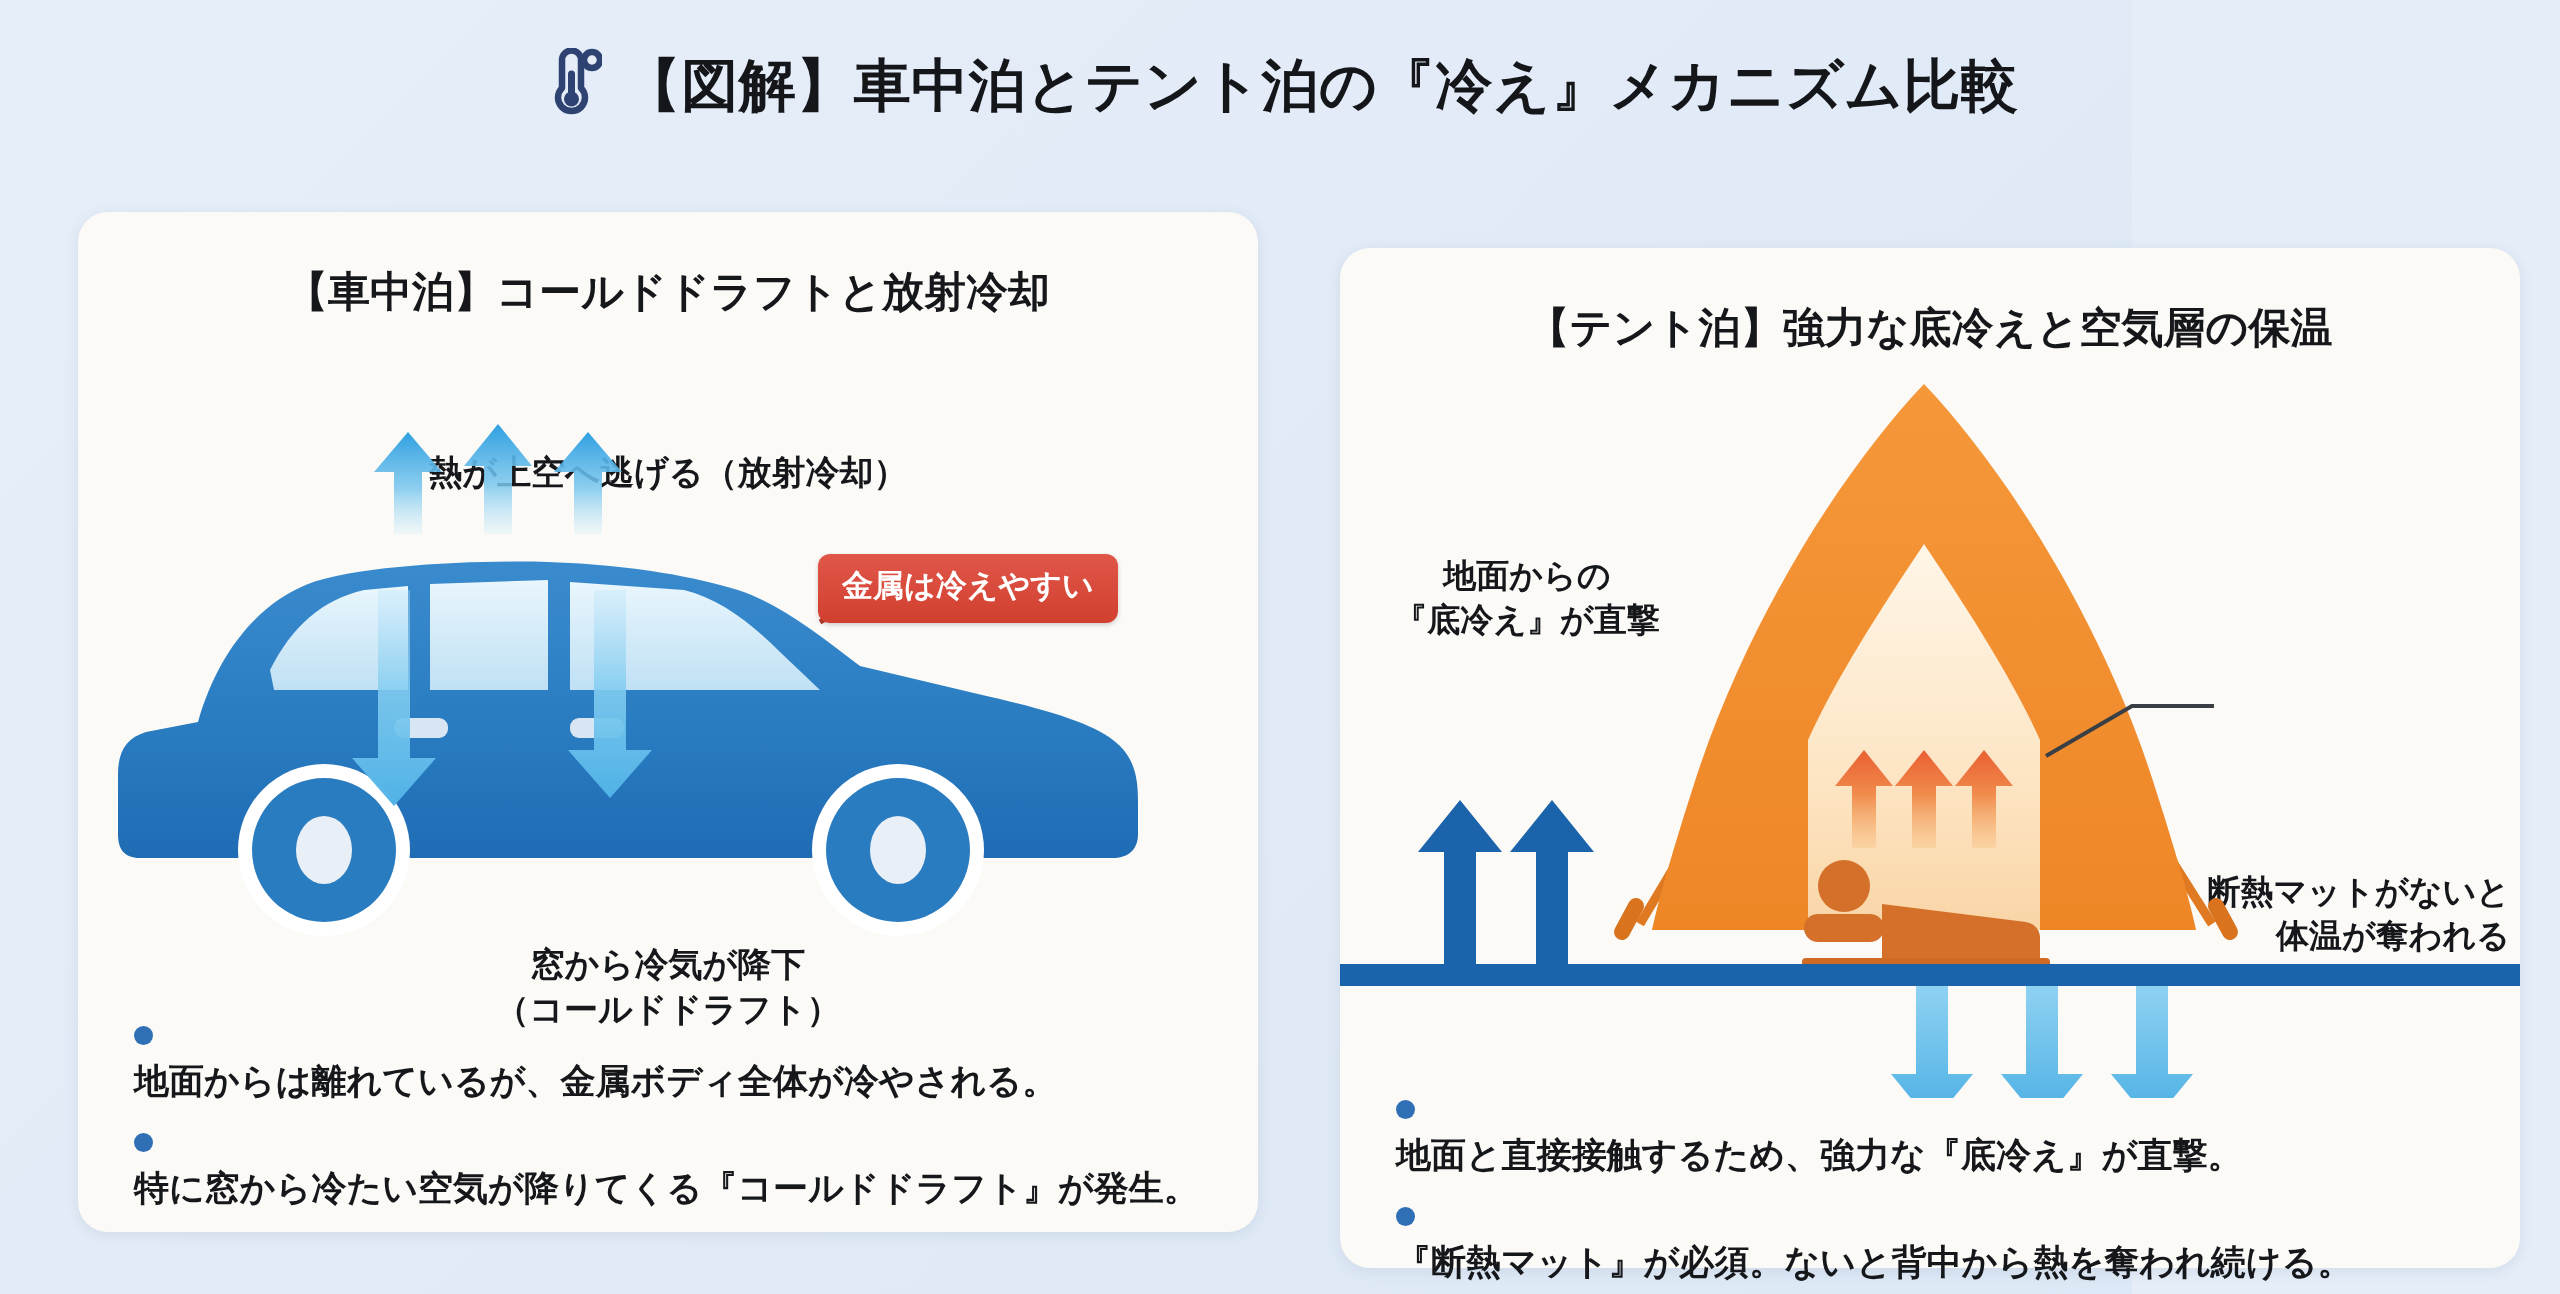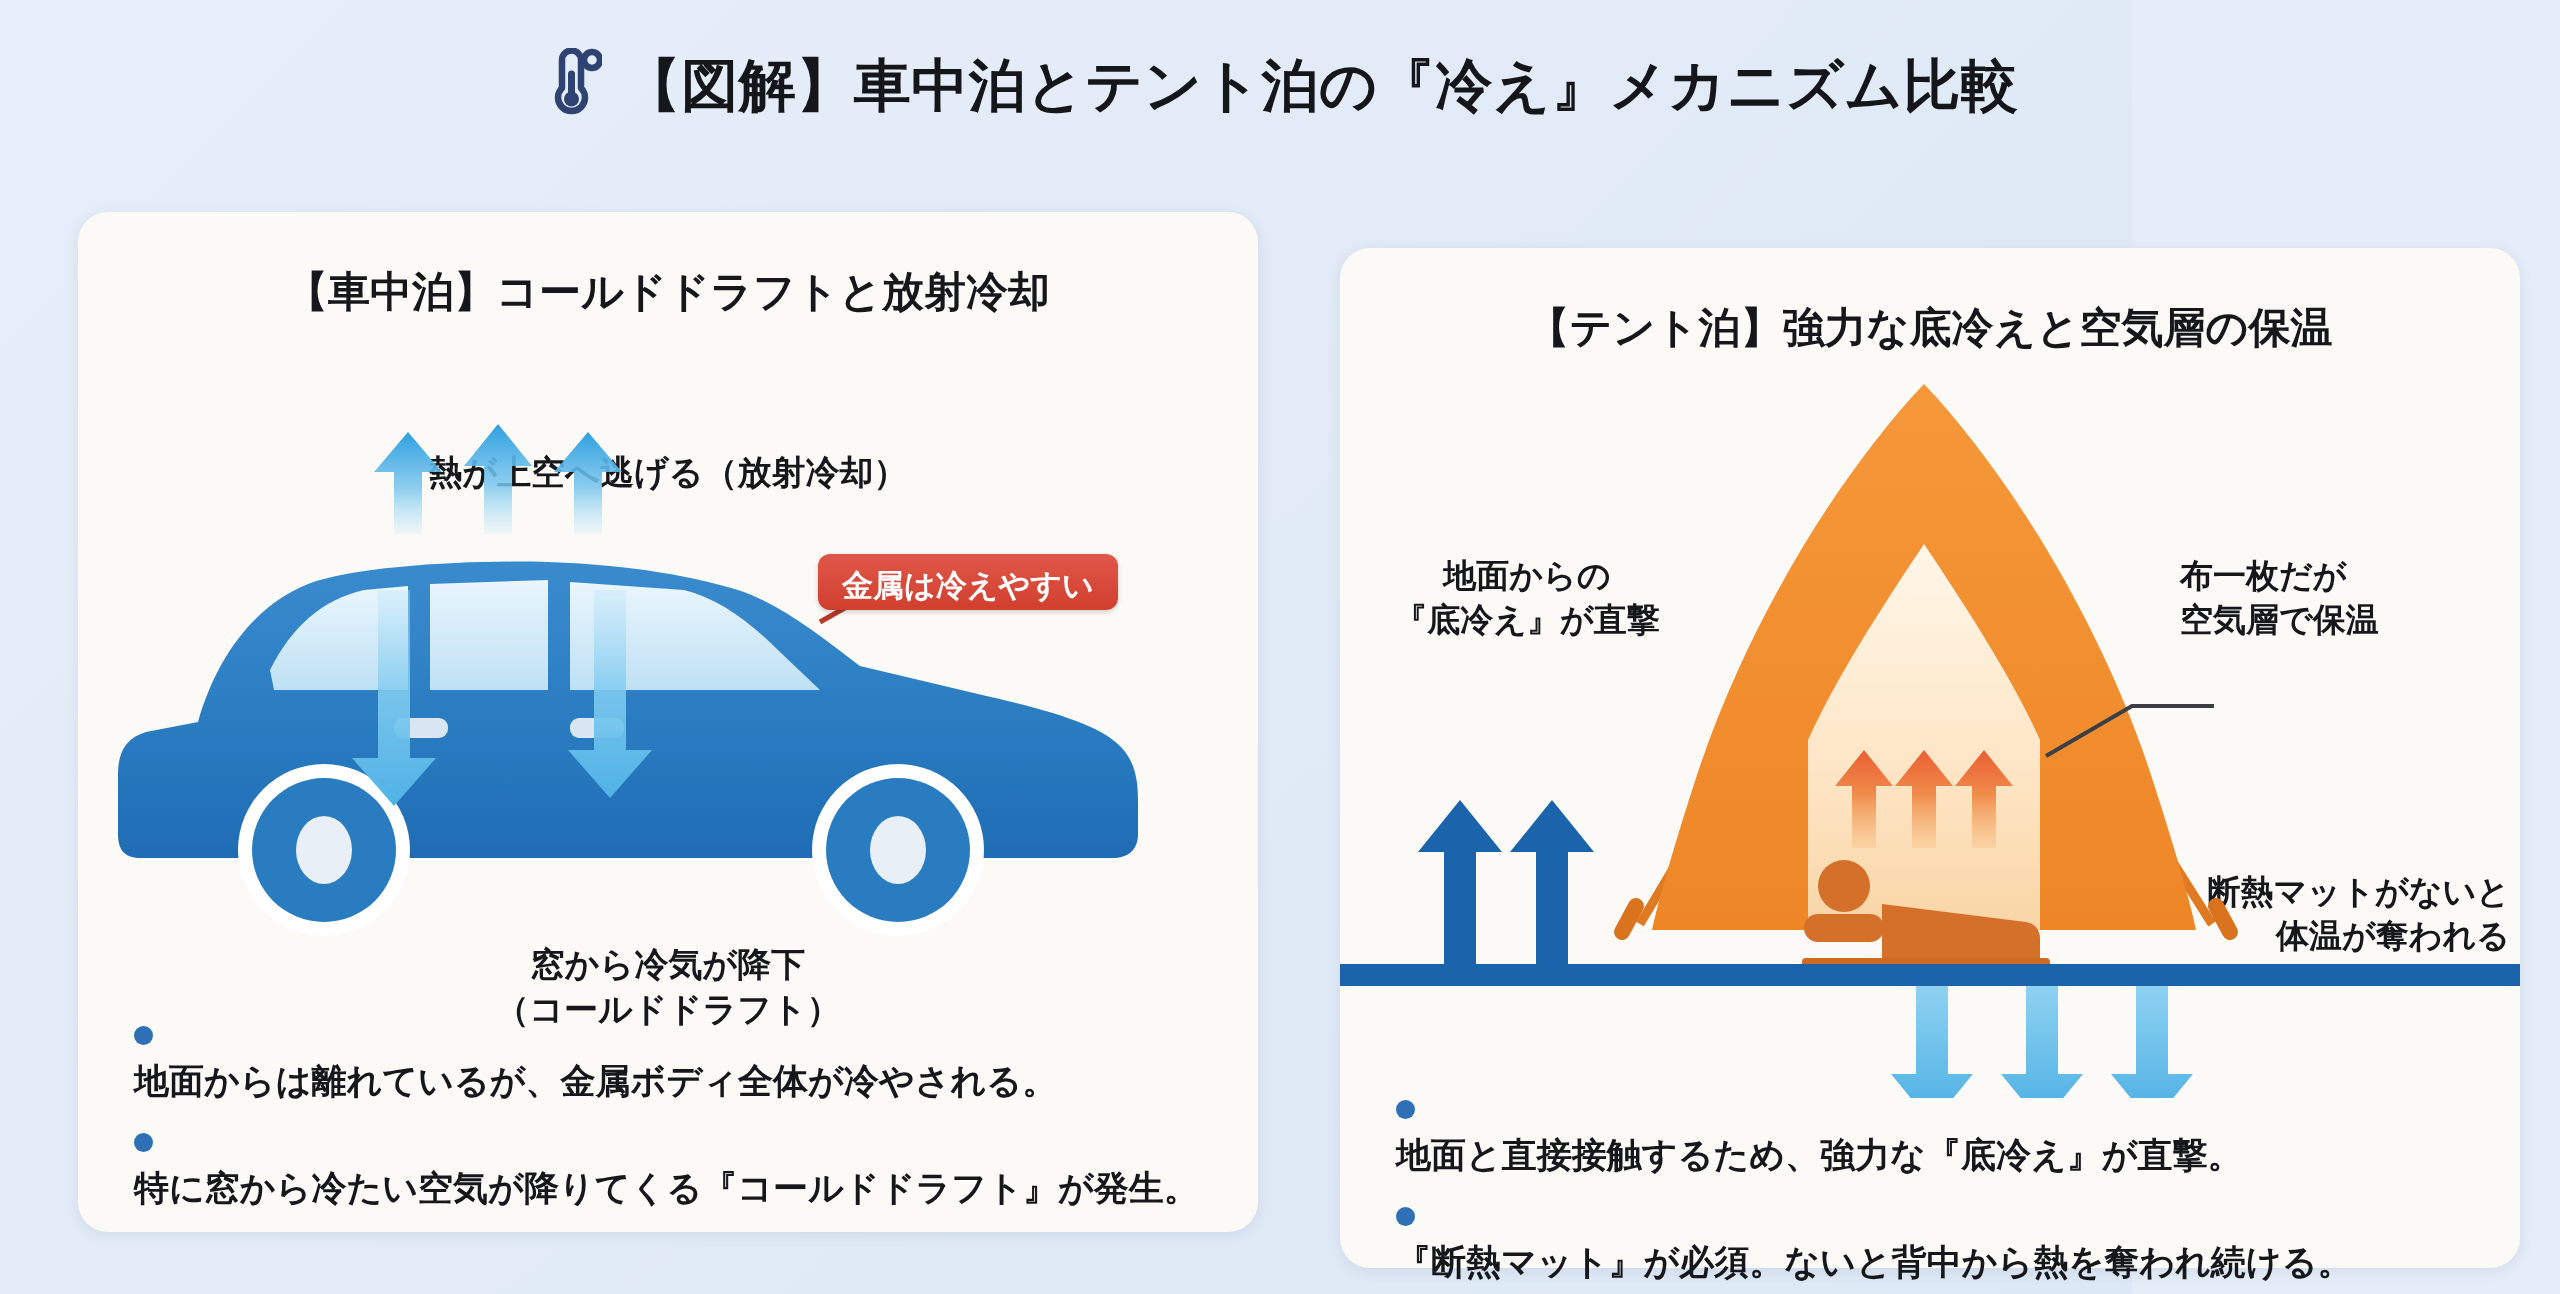--- a/index.html
+++ b/index.html
@@ -72,21 +72,21 @@
   #label-colddraft {
     top: 620px; left: 0; width: 1180px;
     text-align: center; font-size: 34px;
   }
   .metal-badge {
     position: absolute;
     top: 232px; left: 740px;
     background: linear-gradient(180deg, #e0574a 0%, #d13f2e 100%);
     color: #ffffff;
     font-size: 31px; font-weight: 700;
-    padding: 11px 24px 3px 24px;
+    padding: 11px 24px 16px 24px;
     border-radius: 12px;
     white-space: nowrap;
     box-shadow: 0 2px 5px rgba(0,0,0,0.18);
   }
 
   
   #tent-scene { position: absolute; top: 110px; left: 0; width: 1180px; height: 740px; }
   #label-ground {
     top: 196px; left: 22px; width: 330px;
     text-align: center; font-size: 33px;
@@ -235,22 +235,20 @@
     </div>
   </div>
 
   <div class="card" id="card-right">
     <div class="card-title">【テント泊】強力な底冷えと空気層の保温</div>
 
     <div id="tent-scene">
 
       <div class="lbl" id="label-ground">地面からの
 『底冷え』が直撃</div>
-      <div class="lbl" id="label-fabric">布一枚だが
-空気層で保温</div>
       <div class="lbl" id="label-mat">断熱マットがないと
 体温が奪われる</div>
 
       <svg width="1180" height="740" viewBox="0 0 1180 740" style="position:absolute;top:0;left:0;">
         <defs>
           <linearGradient id="tentGrad" x1="0" y1="0" x2="0" y2="1">
             <stop offset="0%" stop-color="#f5983a"></stop>
             <stop offset="100%" stop-color="#ee8626"></stop>
           </linearGradient>
           <linearGradient id="innerGrad" x1="0" y1="0" x2="0" y2="1">

